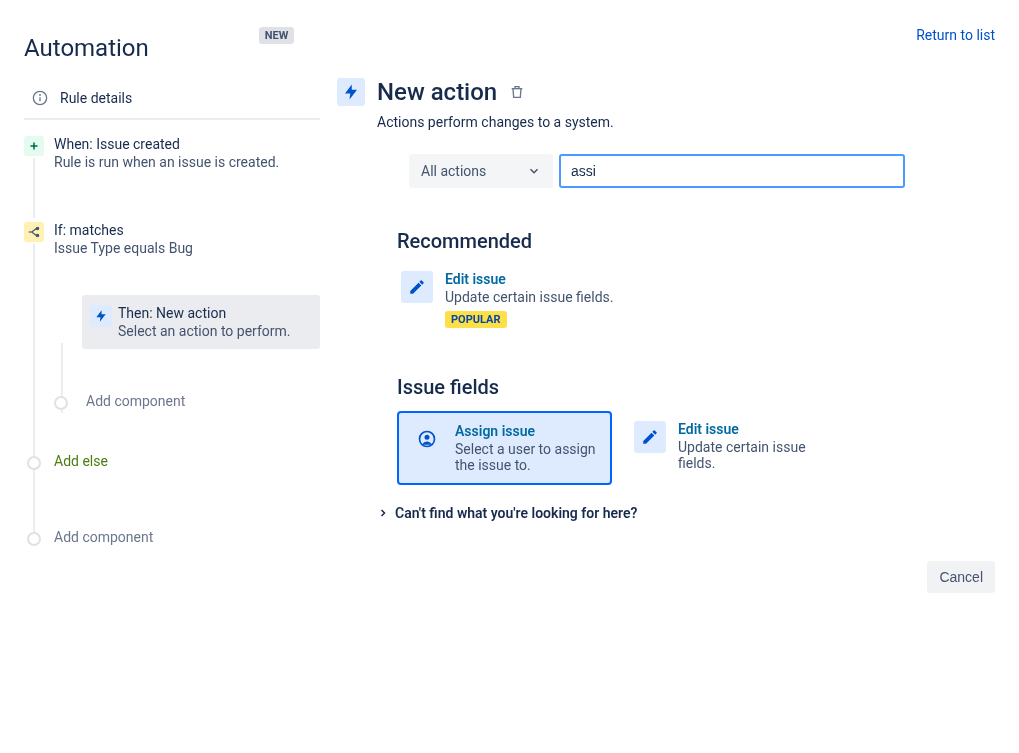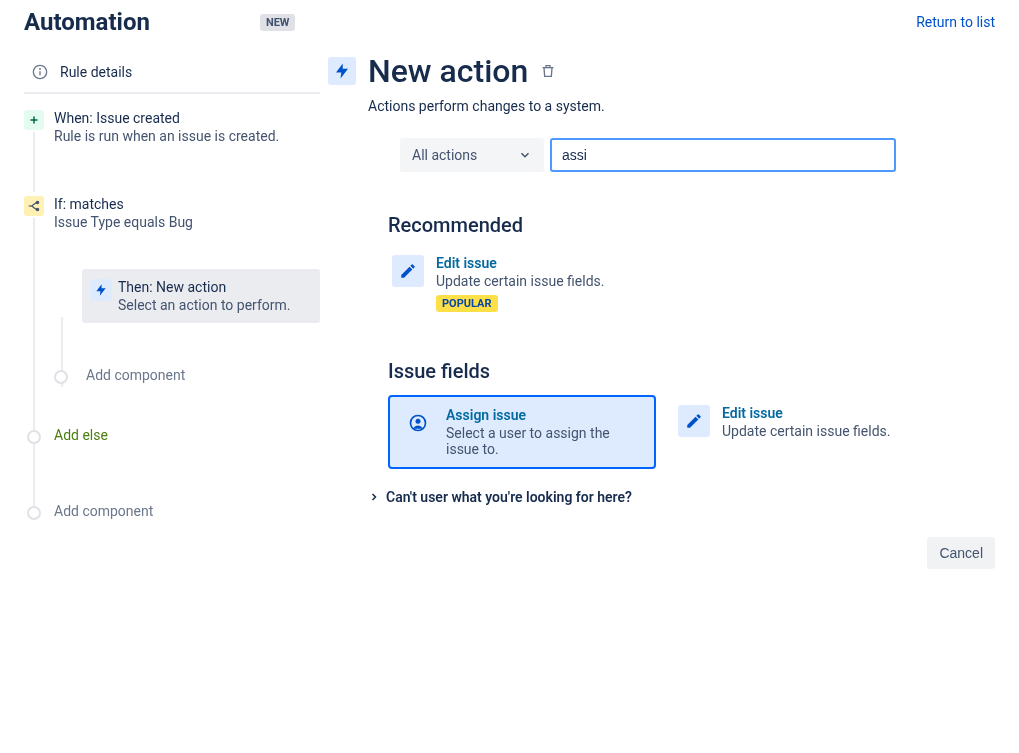--- a/index.html
+++ b/index.html
@@ -20,40 +20,41 @@
     align-items: center;
     margin-bottom: 16px;
   }
   .header-left {
     display: flex;
     align-items: center;
     gap: 110px;
   }
   .page-title {
     font-size: 24px;
-    font-weight: 700;
-    color: #172B4D;
+    font-weight: 400;
+    color: #172B4D;
+    margin-top: 26px;
   }
   .new-badge {
     background: #DFE1E6;
     color: #42526E;
     font-size: 11px;
     font-weight: 700;
     padding: 2px 6px;
     border-radius: 3px;
   }
   .return-link {
     color: #0052CC;
     font-size: 14px;
     text-decoration: none;
     cursor: pointer;
   }
   .main {
     display: flex;
-    gap: 8px;
+    gap: 17px;
   }
   .sidebar {
     width: 296px;
     flex-shrink: 0;
   }
   .rule-details {
     display: flex;
     align-items: center;
     gap: 12px;
     padding: 12px 8px;
@@ -224,21 +225,21 @@
   .content-header-icon {
     width: 28px;
     height: 28px;
     border-radius: 3px;
     background: #DEEBFF;
     display: flex;
     align-items: center;
     justify-content: center;
   }
   .content-title {
-    font-size: 32px;
+    font-size: 24px;
     font-weight: 500;
     color: #172B4D;
   }
   .trash-icon {
     color: #6B778C;
     cursor: pointer;
   }
   .content-subtitle {
     margin-left: 40px;
     color: #172B4D;
@@ -287,21 +288,21 @@
   .action-list {
     display: flex;
     flex-wrap: wrap;
     gap: 10px;
   }
   .action-card {
     display: flex;
     gap: 12px;
     padding: 10px 12px;
     border-radius: 4px;
-    width: 268px;
+    width: 215px;
     cursor: pointer;
   }
   .action-card.rec {
     width: auto;
     padding: 6px 4px;
   }
   .action-card.selected {
     border: 2px solid #0065FF;
     background: #DEEBFF;
   }
@@ -347,21 +348,21 @@
     gap: 6px;
     font-weight: 600;
     color: #172B4D;
     font-size: 14px;
     cursor: pointer;
     margin-top: 20px;
   }
   .footer {
     display: flex;
     justify-content: flex-end;
-    margin-top: 32px;
+    margin-top: 40px;
     align-items: flex-end;
   }
   .cancel-btn {
     background: #F1F2F4;
     border: none;
     border-radius: 3px;
     padding: 8px 12px;
     font-size: 14px;
     color: #44546F;
     cursor: pointer;
@@ -533,21 +534,21 @@
           </div>
         </div>
       </div>
 
       <div class="cant-find">
         <span>
           <svg width="12" height="12" viewBox="0 0 24 24" fill="none" stroke="#172B4D" stroke-width="3">
               <polyline points="9 6 15 12 9 18"></polyline>
             </svg>
         </span>
-        <span>Can't user what you're looking for here?</span>
+        <span>Can't find what you're looking for here?</span>
       </div>
 
       <div class="footer">
         <button class="cancel-btn">Cancel</button>
       </div>
     </div>
   </div>
 </div>
 
 </body></html>

